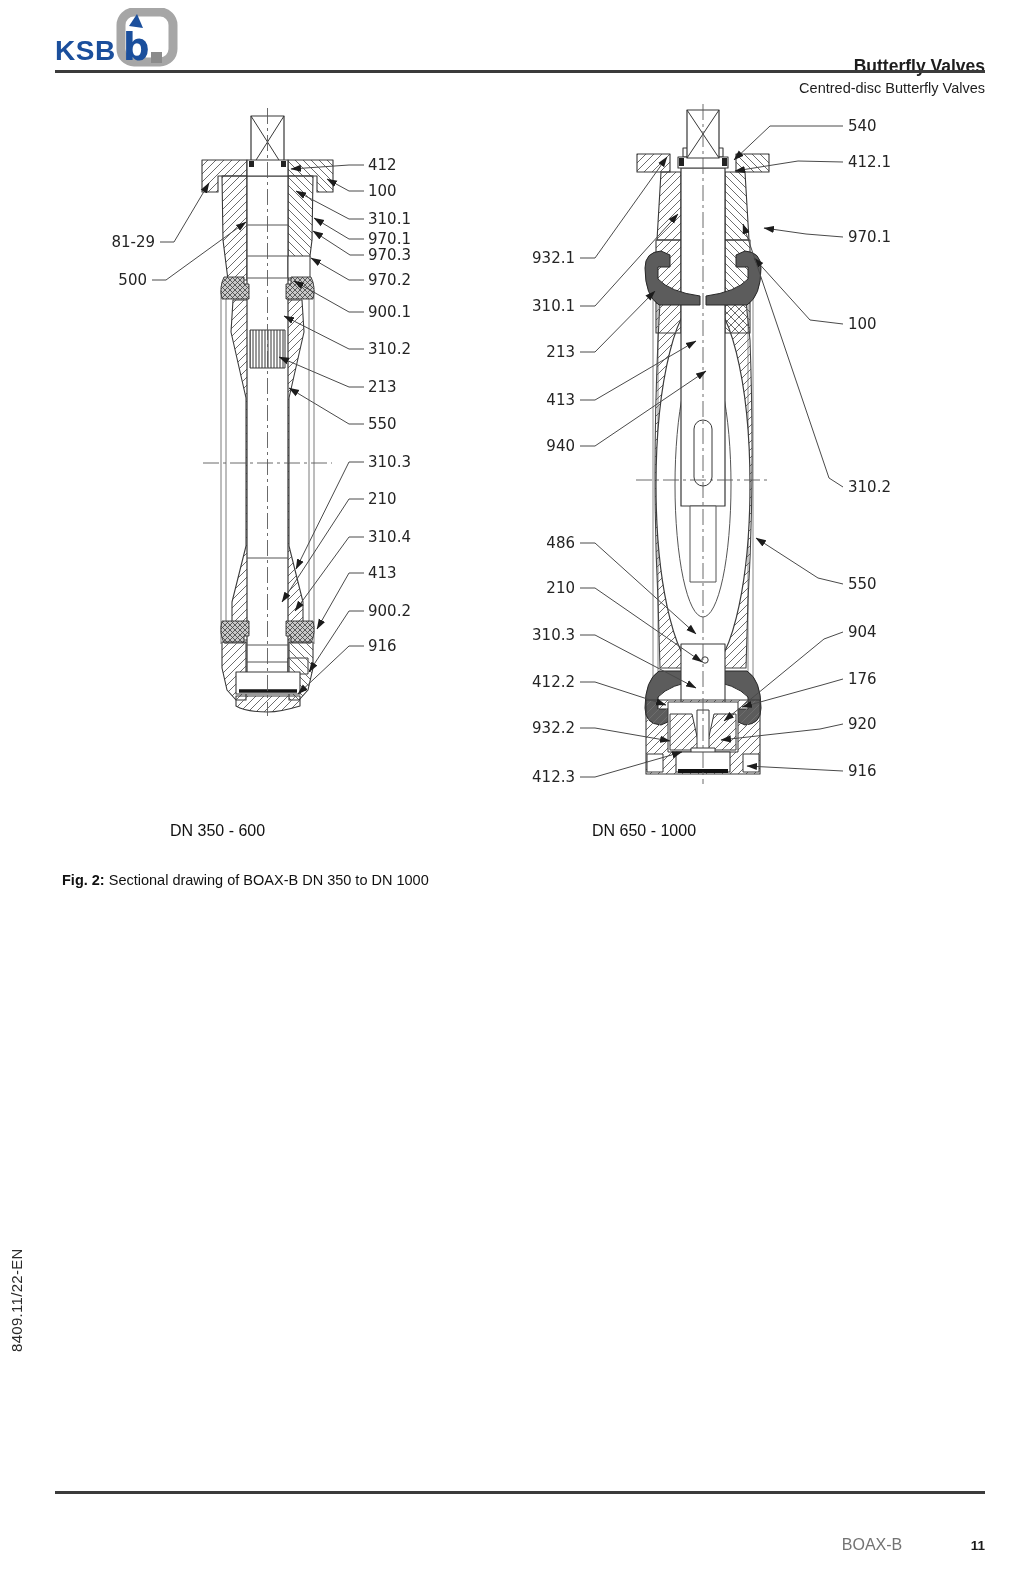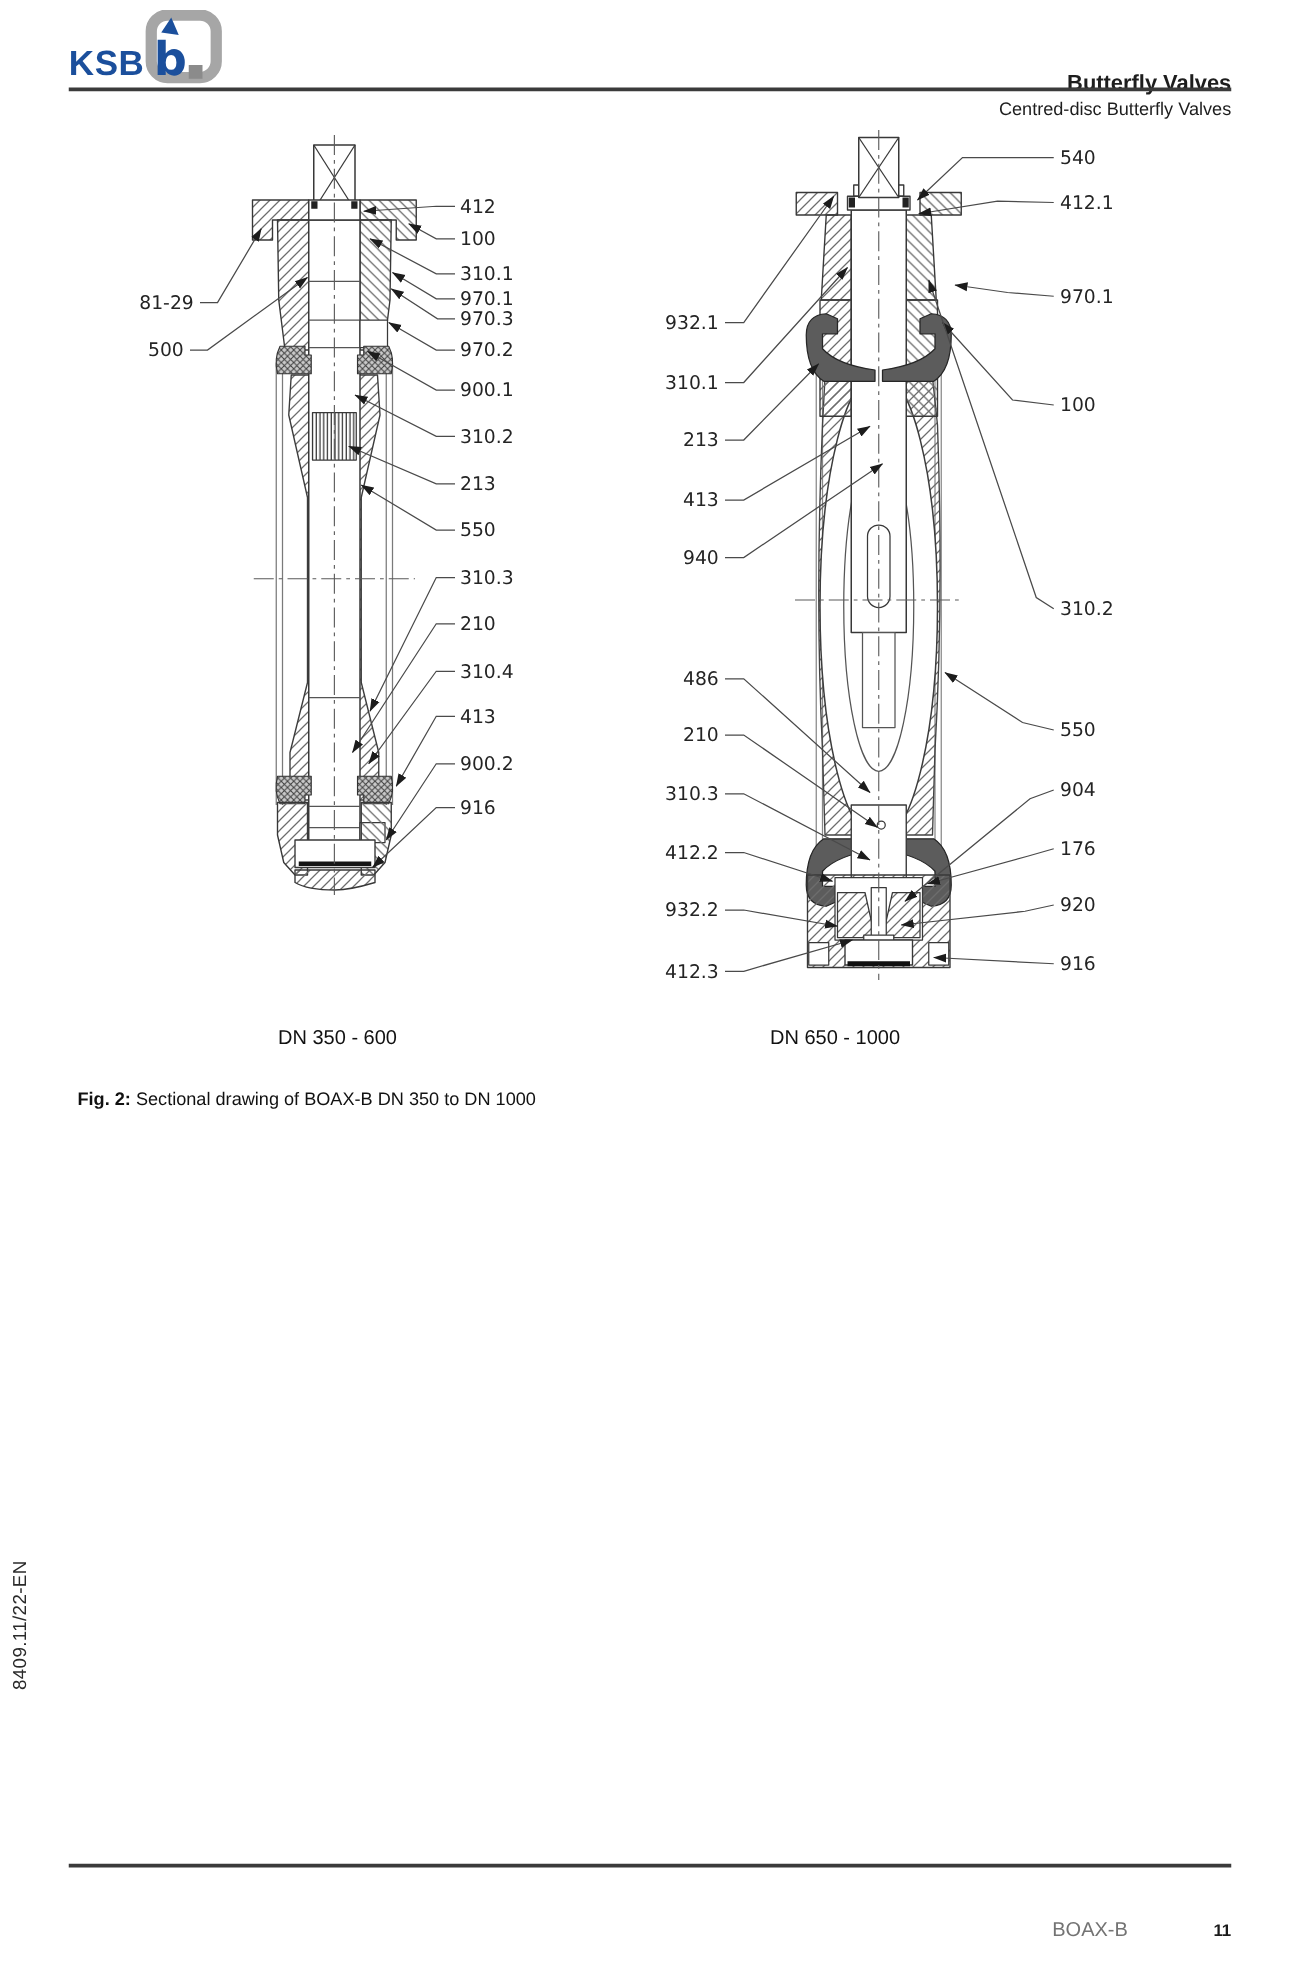--- a/index.html
+++ b/index.html
@@ -8,23 +8,23 @@
   .abs{position:absolute;}
   
   .logo-wrap{left:55px;top:8px;width:130px;height:62px;}
   .hdr-titles{right:49px;top:16px;text-align:right;line-height:1.35;margin-top:39px;}
   .hdr-title{font-size:17.5px;font-weight:bold;color:#1d1d1d;}
   .hdr-sub{font-size:14.5px;font-weight:normal;color:#1d1d1d;}
   .rule{left:55px;width:930px;height:2.6px;background:#3b3b3b;}
   .rule-top{top:70px;}
   .rule-bot{top:1491px;}
   
-  .cap{top:822px;width:200px;text-align:center;font-size:16px;color:#111;}
+  .cap{top:822px;width:200px;text-align:left;font-size:16px;color:#111;}
   .cap-left{left:170px;}
-  .cap-right{left:568px;}
+  .cap-right{left:592px;}
   .figcap{left:62px;top:872px;font-size:14.5px;color:#111;}
   .figcap b{font-weight:bold;margin-top:14px;}
   
   .docnum{left:8px;top:1352px;transform-origin:0 0;transform:rotate(-90deg);
           font-size:15px;color:#2a2a2a;white-space:nowrap;letter-spacing:.3px;}
   
   .footer-text{left:55px;top:1536px;width:930px;text-align:right;}
   .footer-product{font-weight:normal;font-size:16px;color:#737373;}
   .footer-page{display:inline-block;margin-left:64px;font-weight:bold;font-size:13.5px;color:#1a1a1a;}
   

